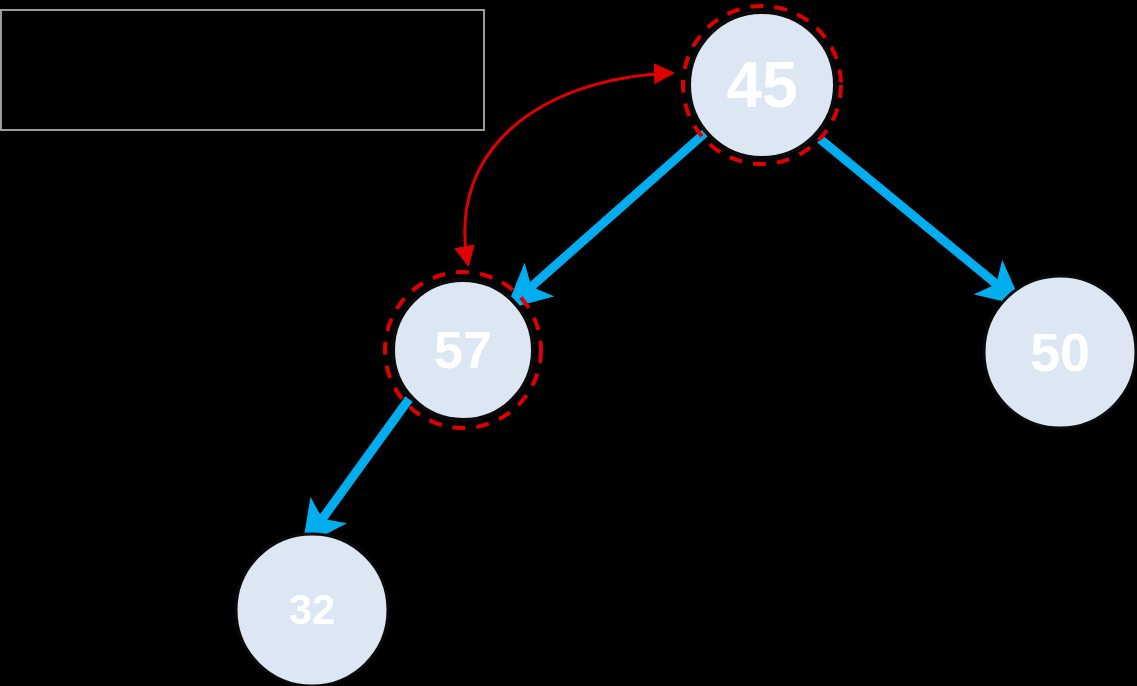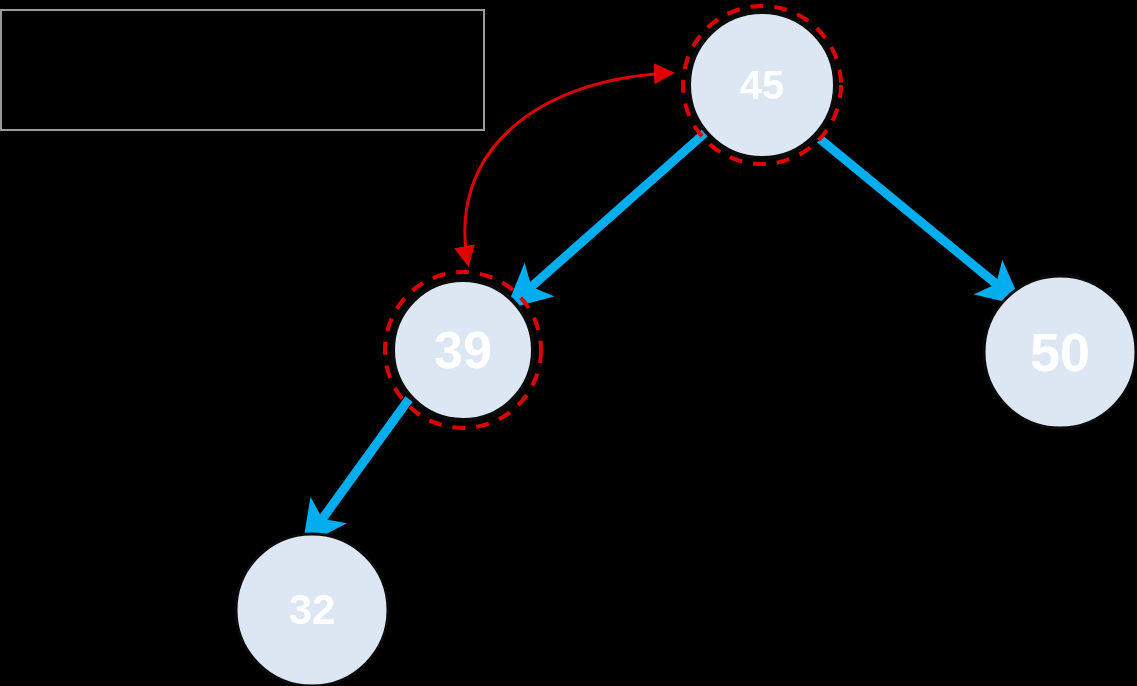--- a/index.html
+++ b/index.html
@@ -89,23 +89,23 @@
         <circle cx="463" cy="350" r="70" fill="#dce7f3" stroke="#0a0a0a" stroke-width="4"></circle>
         <circle cx="463" cy="350" r="78" fill="none" stroke="#e00000" stroke-width="4" stroke-dasharray="13 11"></circle>
       </g>
     </g>
 
     <g id="swap-layer">
       <path d="M 468 264 C 446 150 540 78 672 73" fill="none" stroke="#e00000" stroke-width="3" marker-start="url(#red-arrow-start)" marker-end="url(#red-arrow-end)"></path>
     </g>
   </svg>
 
-  <div class="node-label" style="left:662px; top:53px; width:200px; font-size:40px; line-height:64px;">45</div>
+  <div class="node-label" style="left:662px; top:53px; width:200px; font-size:64px; line-height:64px;">45</div>
 
-  <div class="node-label" style="left:363px; top:319px; width:200px; font-size:52px; line-height:62px;">39</div>
+  <div class="node-label" style="left:363px; top:319px; width:200px; font-size:52px; line-height:62px;">57</div>
 
   <div class="node-label" style="left:960px; top:320px; width:200px; font-size:54px; line-height:64px;">50</div>
 
   <div class="node-label" style="left:212px; top:578px; width:200px; font-size:42px; line-height:64px;">32</div>
 
   <div class="info-panel" style="left:0px; top:9px; width:485px; height:122px;"></div>
 
 </div>
 
 </body></html>

